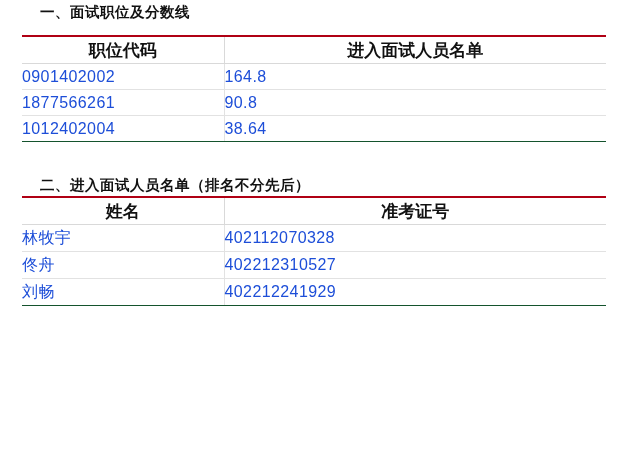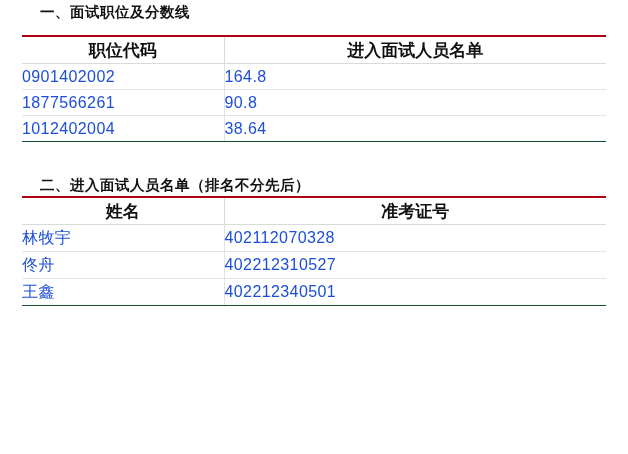--- a/index.html
+++ b/index.html
@@ -135,19 +135,19 @@
     <tbody>
       <tr>
         <td>林牧宇</td>
         <td class="cell-num">402112070328</td>
       </tr>
       <tr>
         <td>佟舟</td>
         <td class="cell-num">402212310527</td>
       </tr>
       <tr>
-        <td>王鑫</td>
-        <td class="cell-num">402212340501</td>
+        <td>刘畅</td>
+        <td class="cell-num">402212241929</td>
       </tr>
     </tbody>
   </table>
 
 </div>
 
 </body></html>

